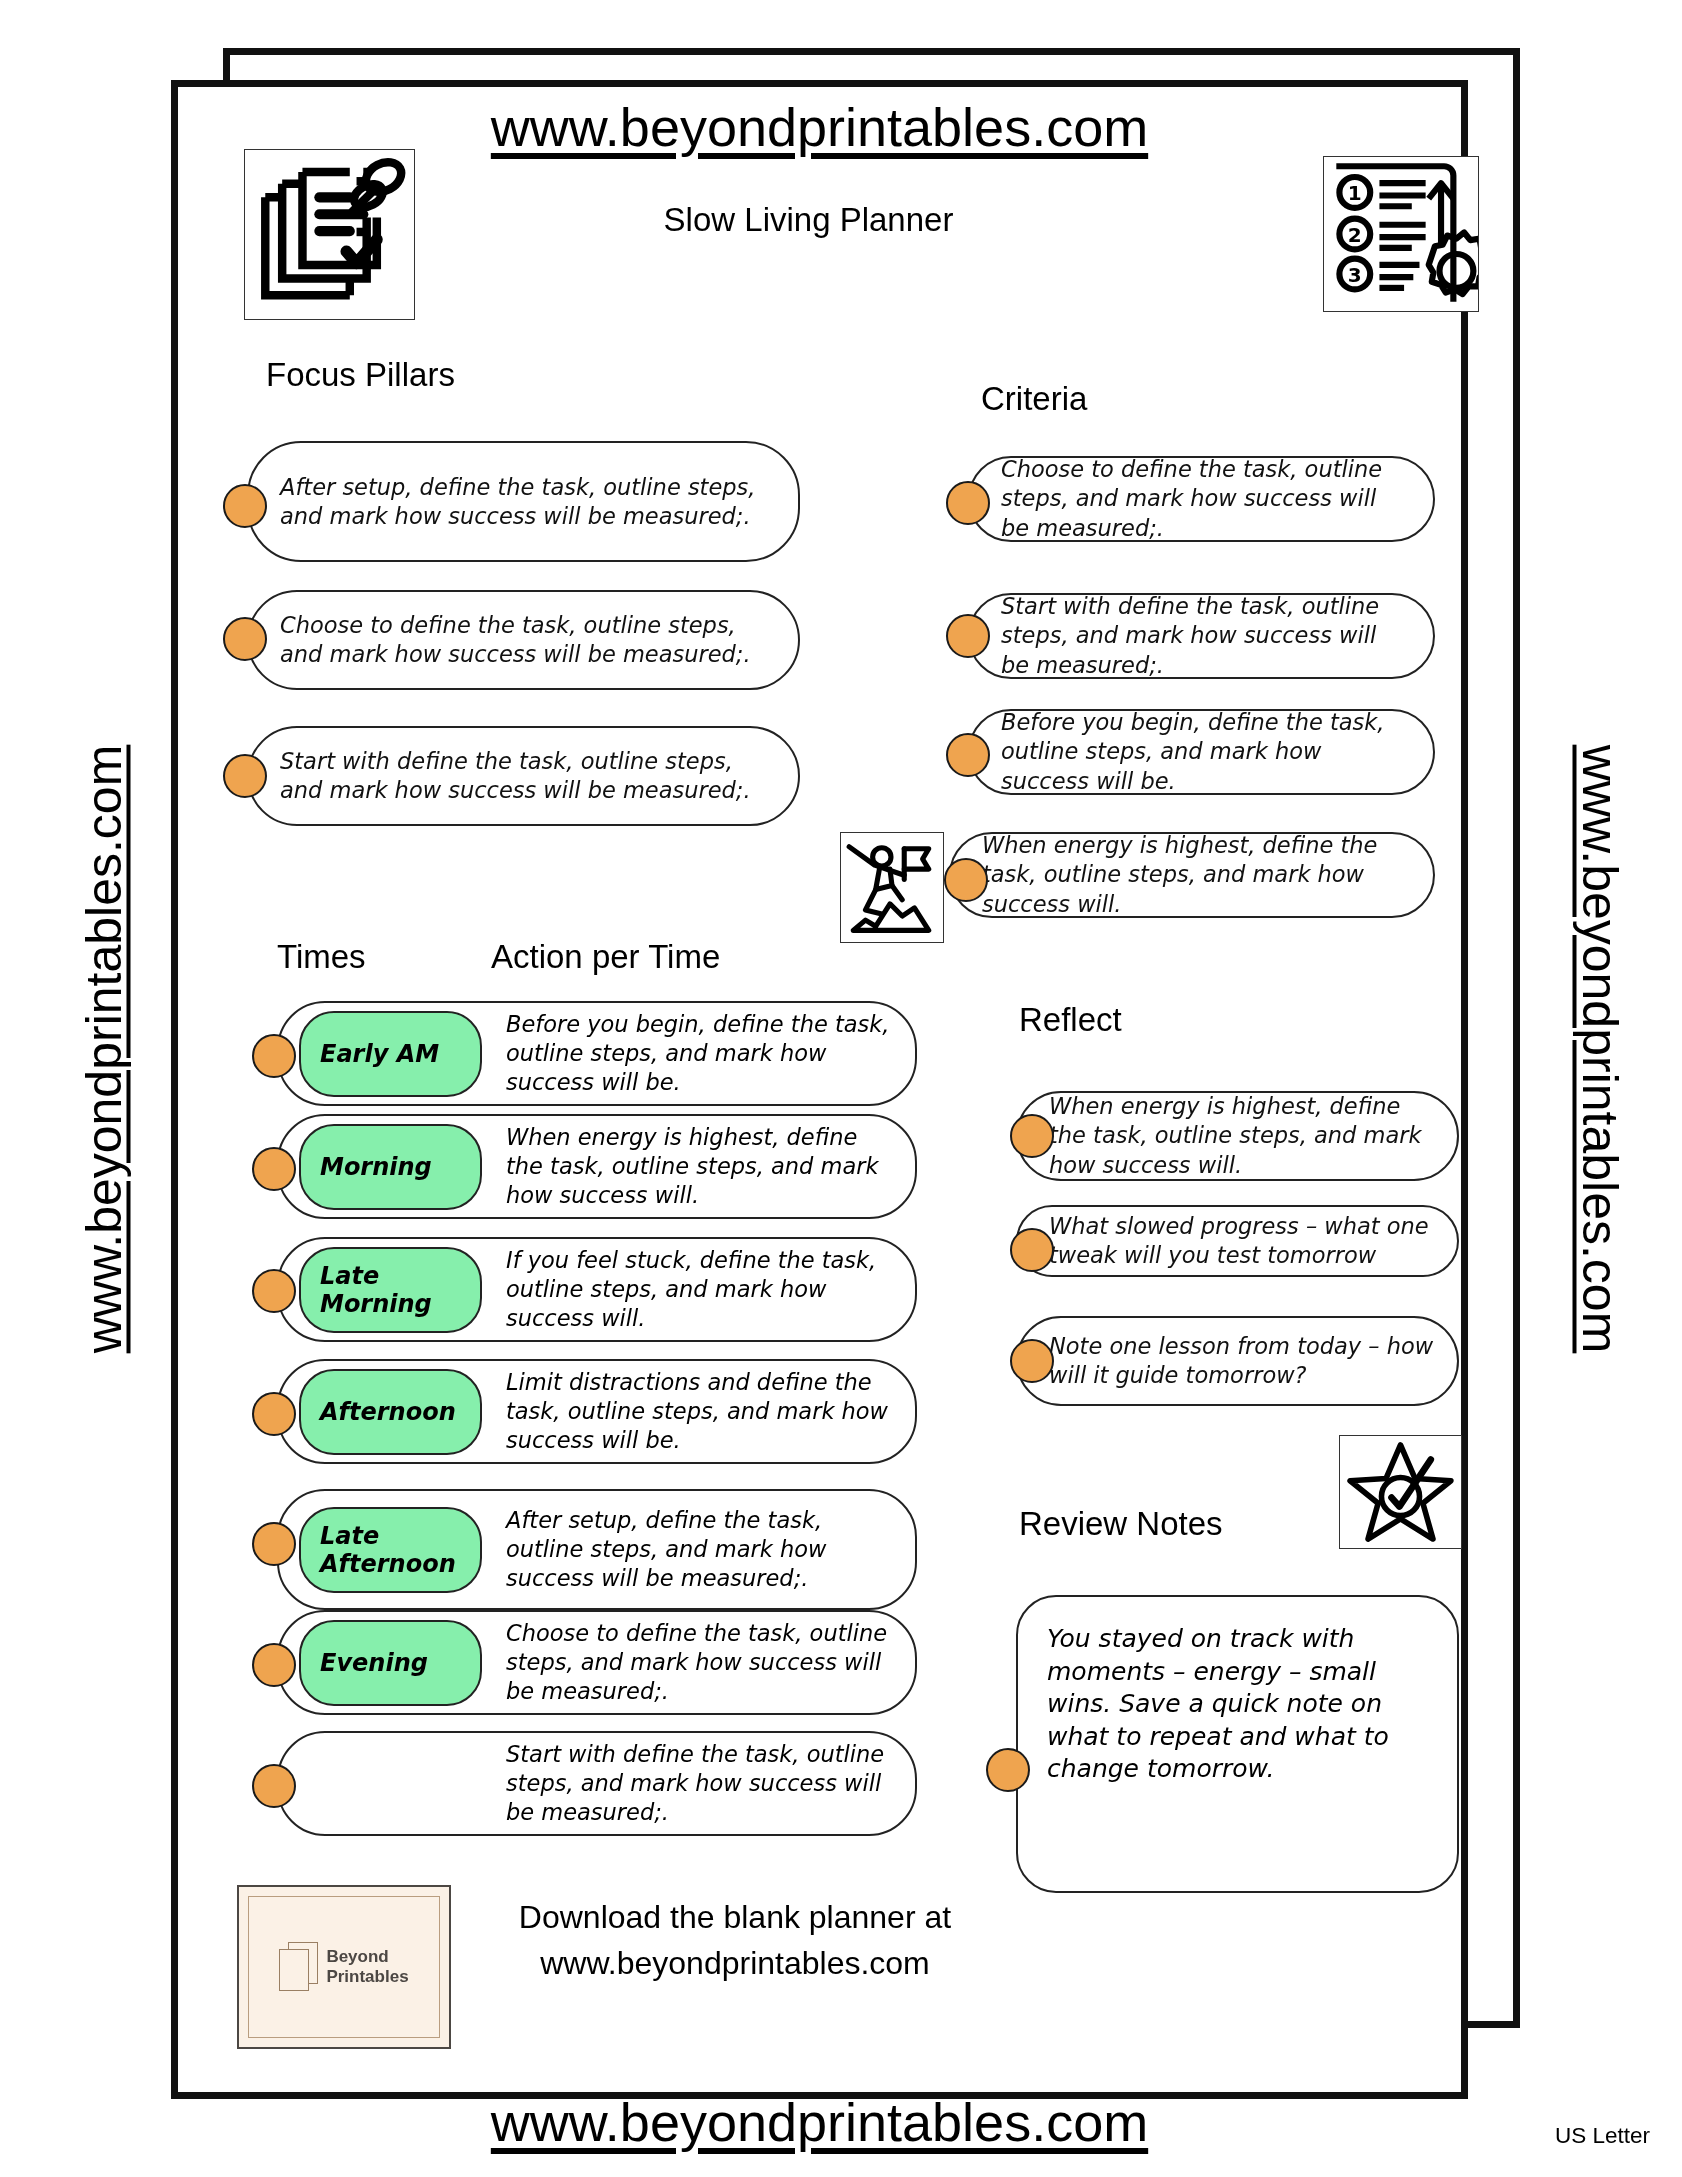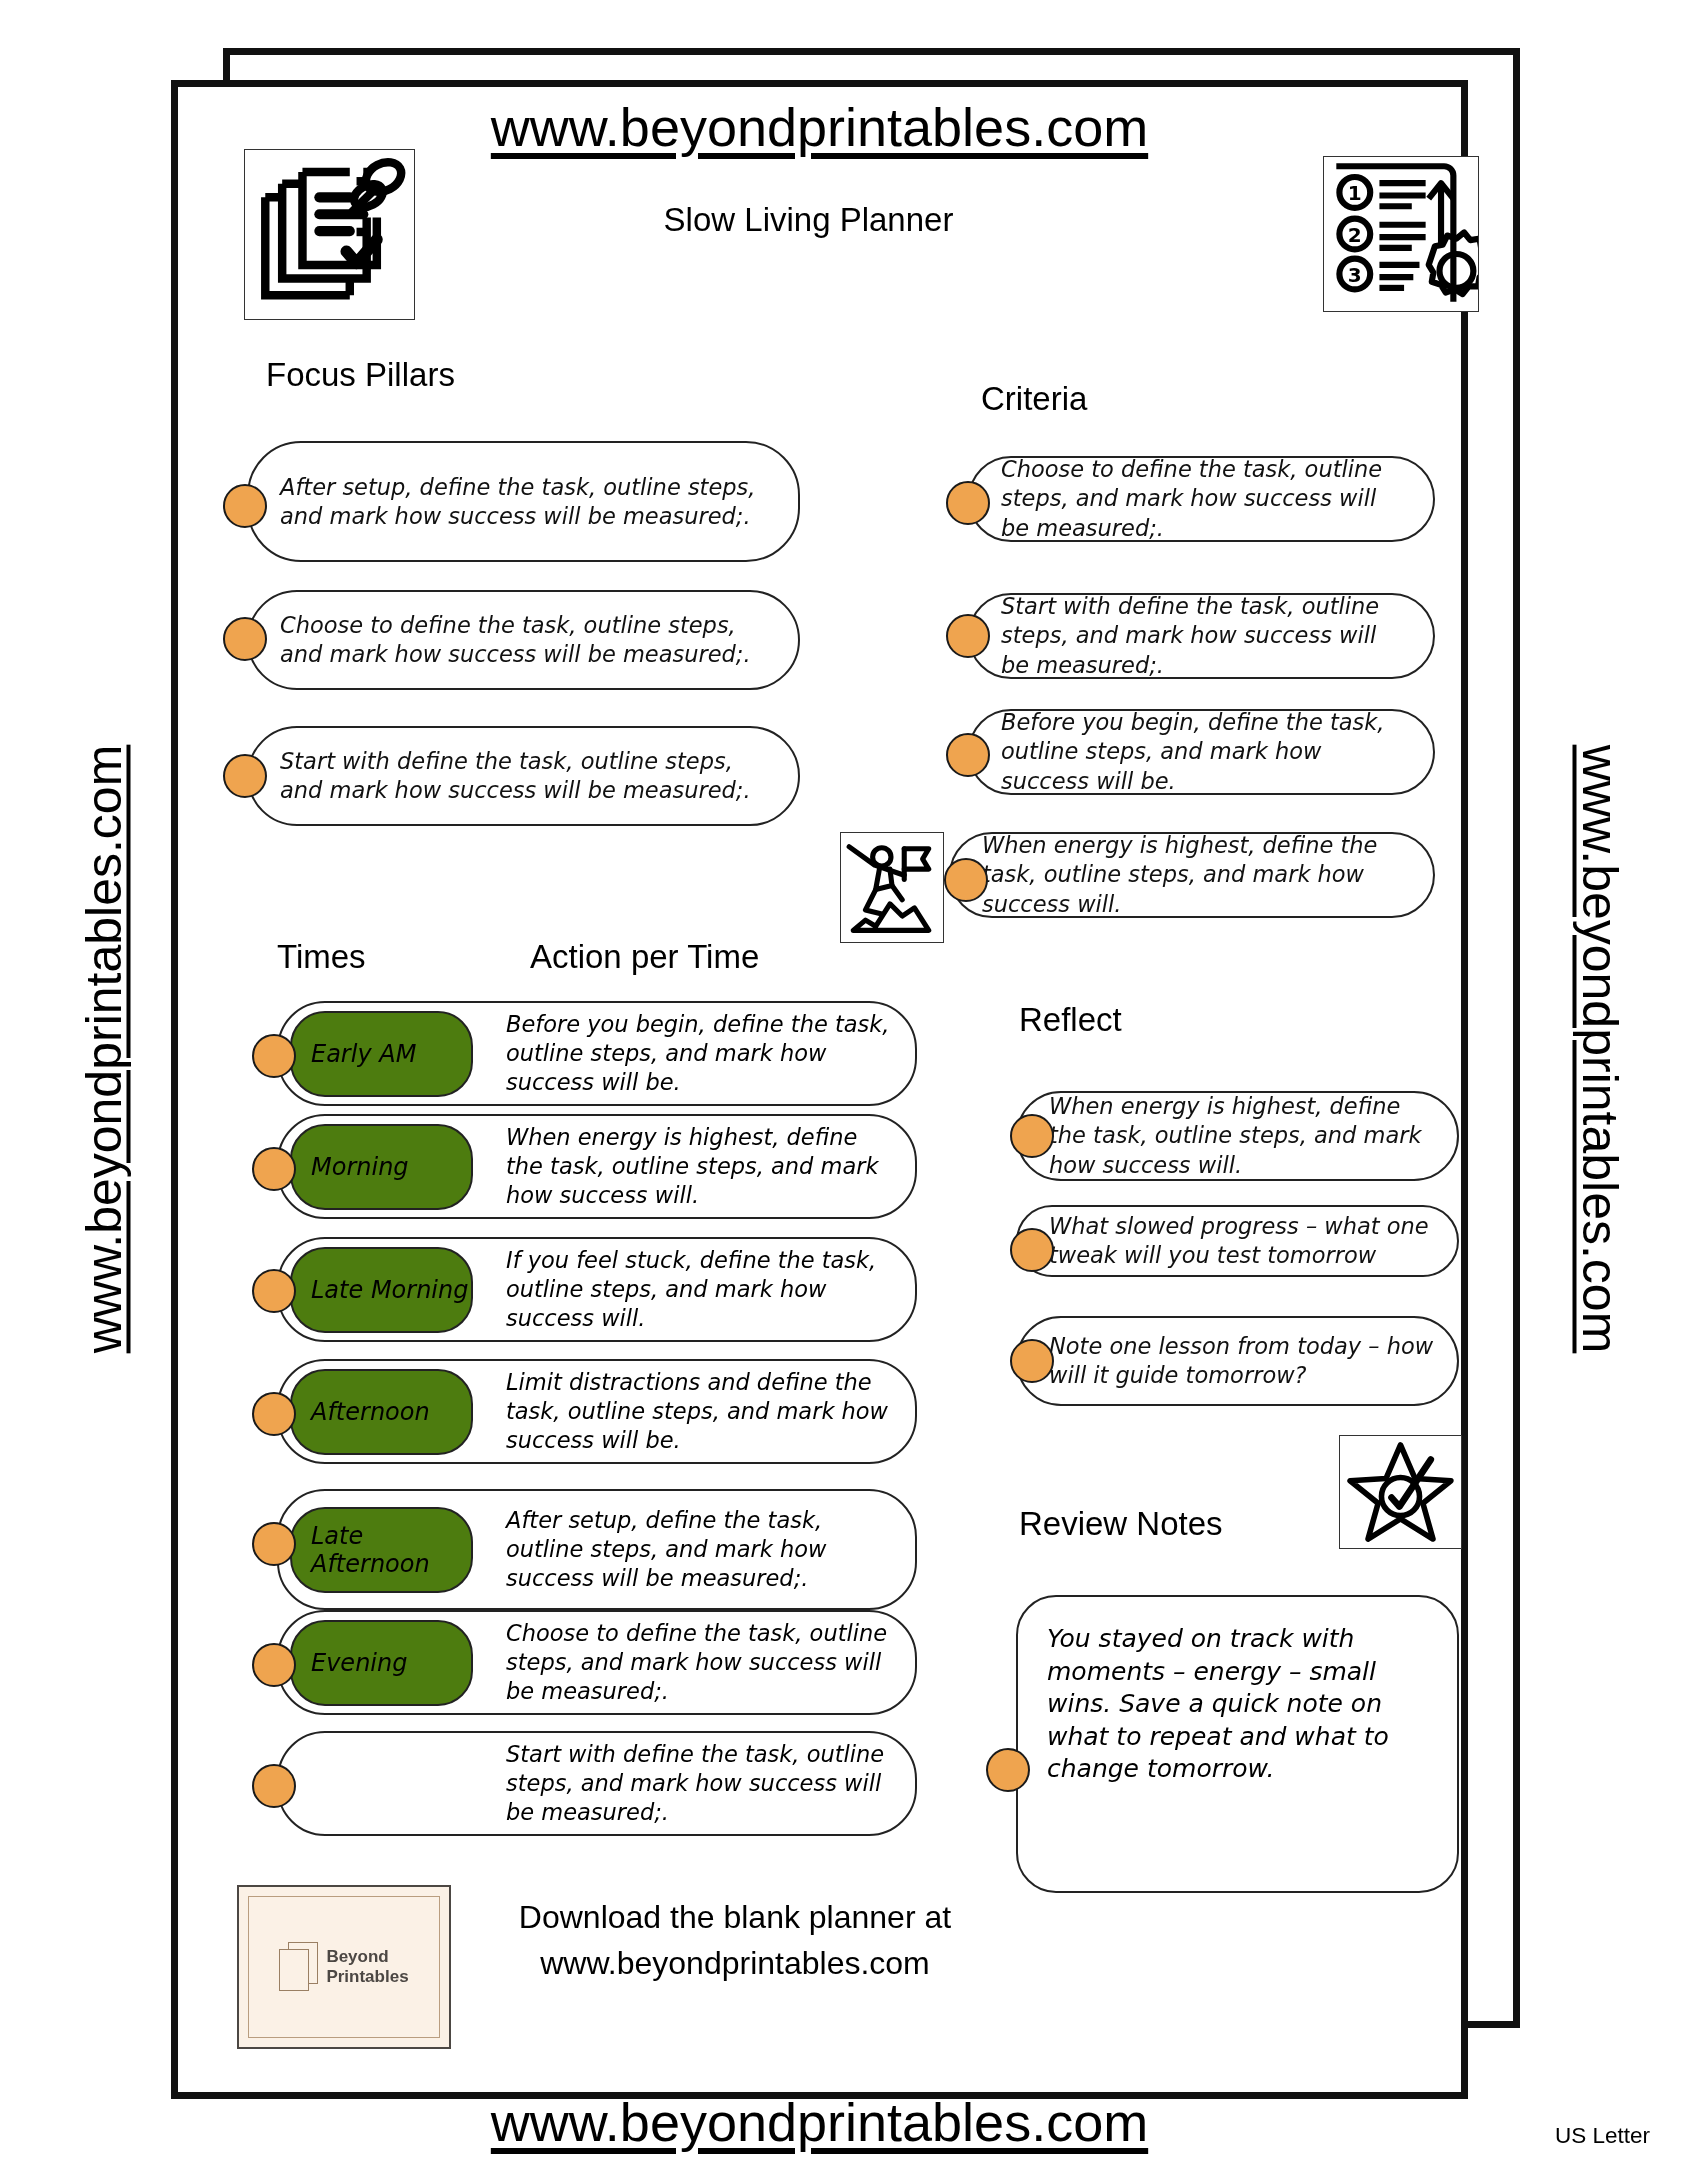--- a/index.html
+++ b/index.html
@@ -40,21 +40,21 @@
   #icon-steps{left:1323px;top:156px;width:156px;height:156px;}
   #icon-climber{left:840px;top:832px;width:104px;height:111px;}
   #icon-star{left:1339px;top:1435px;width:123px;height:114px;}
   .icon-box svg{display:block;width:100%;height:100%;}
 
   
   .sec-h{position:absolute;font-size:33px;white-space:nowrap;}
   #h-focus{left:266px;top:356px;}
   #h-criteria{left:981px;top:380px;}
   #h-times{left:277px;top:938px;}
-  #h-action{left:491px;top:938px;margin-left:39px;}
+  #h-action{left:491px;top:938px;}
   #h-reflect{left:1019px;top:1001px;}
   #h-review{left:1019px;top:1505px;}
 
   
   .pill{position:absolute;border:2.2px solid #222;border-radius:54px;background:#fff;
         box-sizing:border-box;}
   .pill .txt{position:absolute;left:31px;right:22.5px;top:50%;transform:translateY(-50%);
              font-family:"DejaVu Sans", sans-serif;font-style:italic;
              font-size:22.5px;line-height:1.30;color:#111;}
   .dot{position:absolute;width:40px;height:40px;border-radius:50%;
@@ -70,23 +70,23 @@
   #cr0{left:968px;top:456px;width:467px;height:86px;}
   #cr1{left:968px;top:593px;width:467px;height:86px;}
   #cr2{left:968px;top:709px;width:467px;height:86px;}
   #cr3{left:949px;top:832px;width:486px;height:86px;}
   #crd0{left:946px;top:481px;} #crd1{left:946px;top:614px;}
   #crd2{left:946px;top:733px;} #crd3{left:944px;top:858px;}
 
   
   .trow{position:absolute;border:2.2px solid #222;border-radius:48px;background:#fff;
         box-sizing:border-box;left:277px;width:640px;}
-  .tlabel{position:absolute;left:11px;top:50%;transform:translateY(-50%);
+  .tlabel{position:absolute;left:20px;top:50%;transform:translateY(-50%);
           width:183px;height:86px;border:2.2px solid #222;border-radius:35px;
-          background:#4d7c0f;box-sizing:border-box;}
+          background:#86efac;box-sizing:border-box;font-weight:bold;}
   .tlabel span{position:absolute;left:19px;top:50%;transform:translateY(-50%);
                font-family:"DejaVu Sans", sans-serif;font-style:italic;font-size:24px;
                line-height:1.18;}
   .taction{position:absolute;left:227px;right:19px;top:50%;transform:translateY(-50%);
            font-family:"DejaVu Sans", sans-serif;font-style:italic;font-size:22.5px;
            line-height:1.30;}
   #tr0{top:1001px;height:105px;} #trd0{left:252px;top:1034px;}
   #tr1{top:1114px;height:105px;} #trd1{left:252px;top:1147px;}
   #tr2{top:1237px;height:105px;} #trd2{left:252px;top:1269px;}
   #tr3{top:1359px;height:105px;} #trd3{left:252px;top:1392px;}

